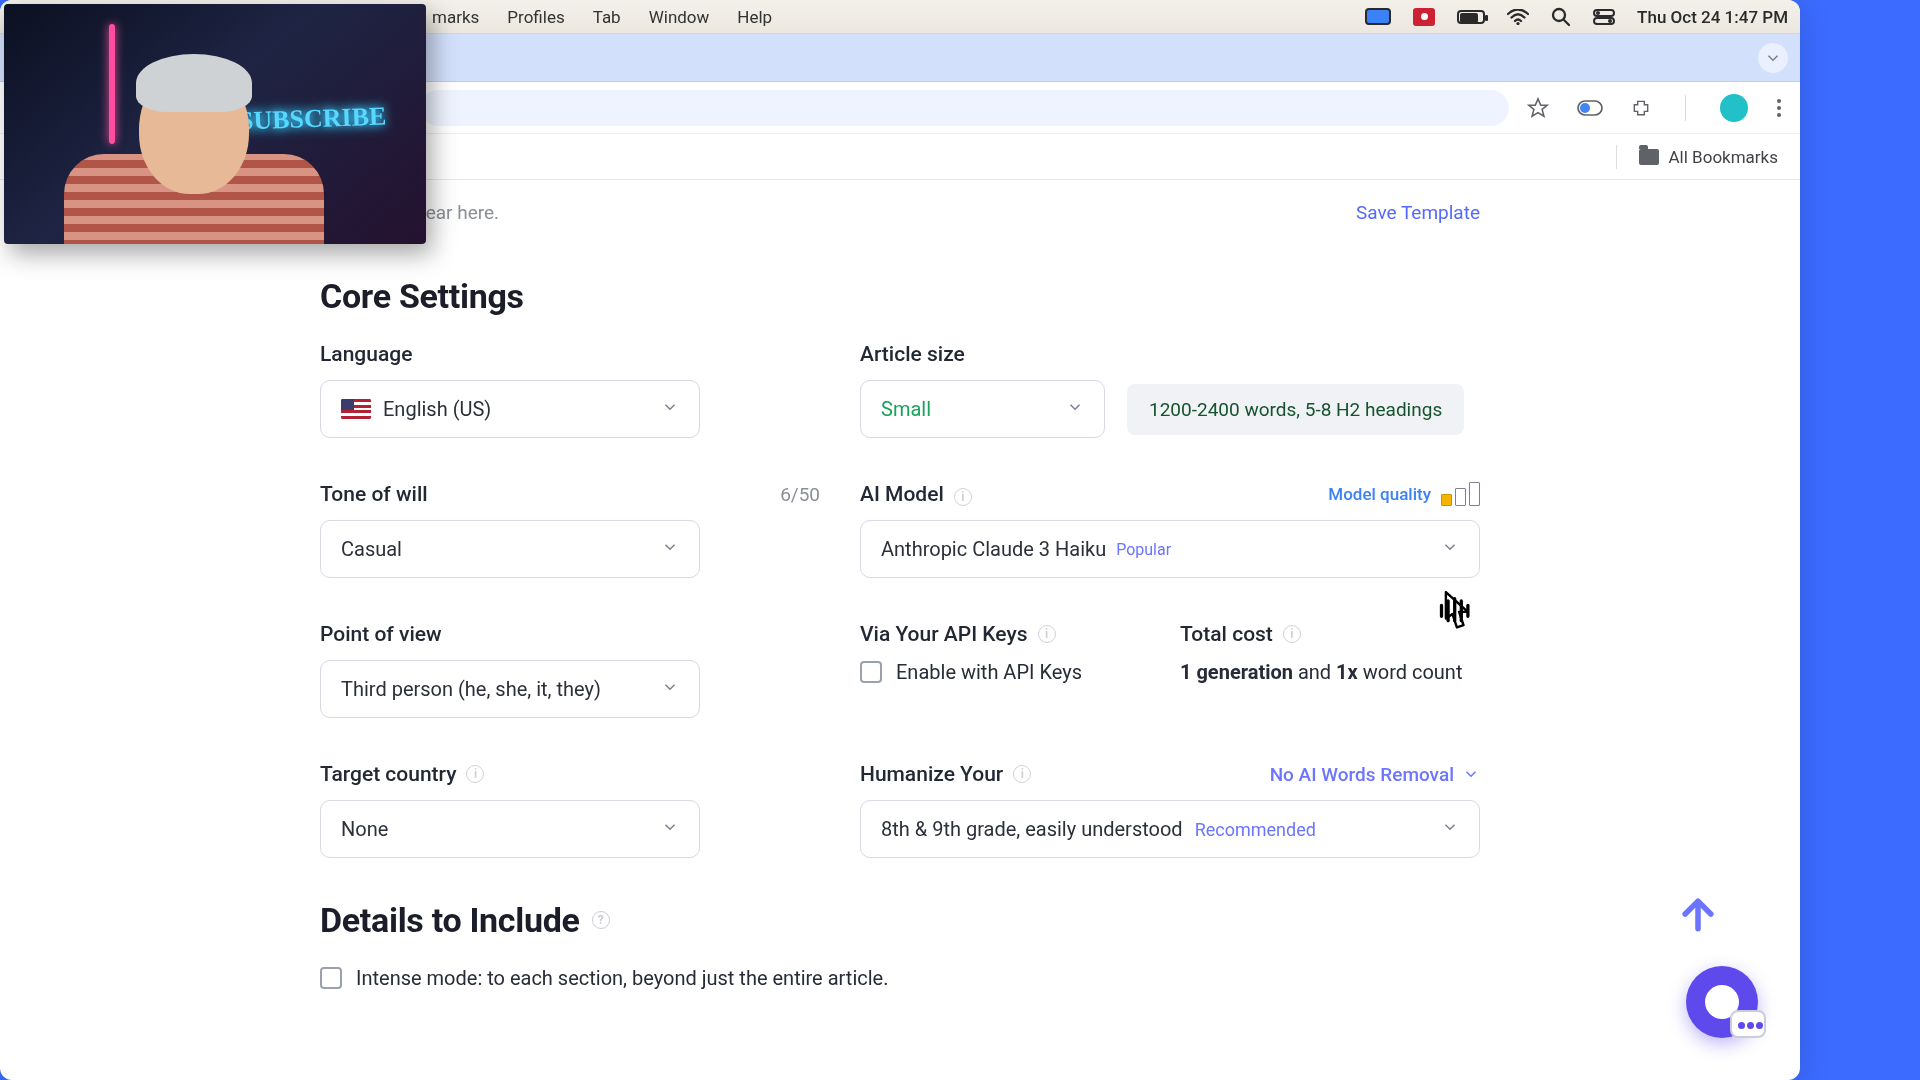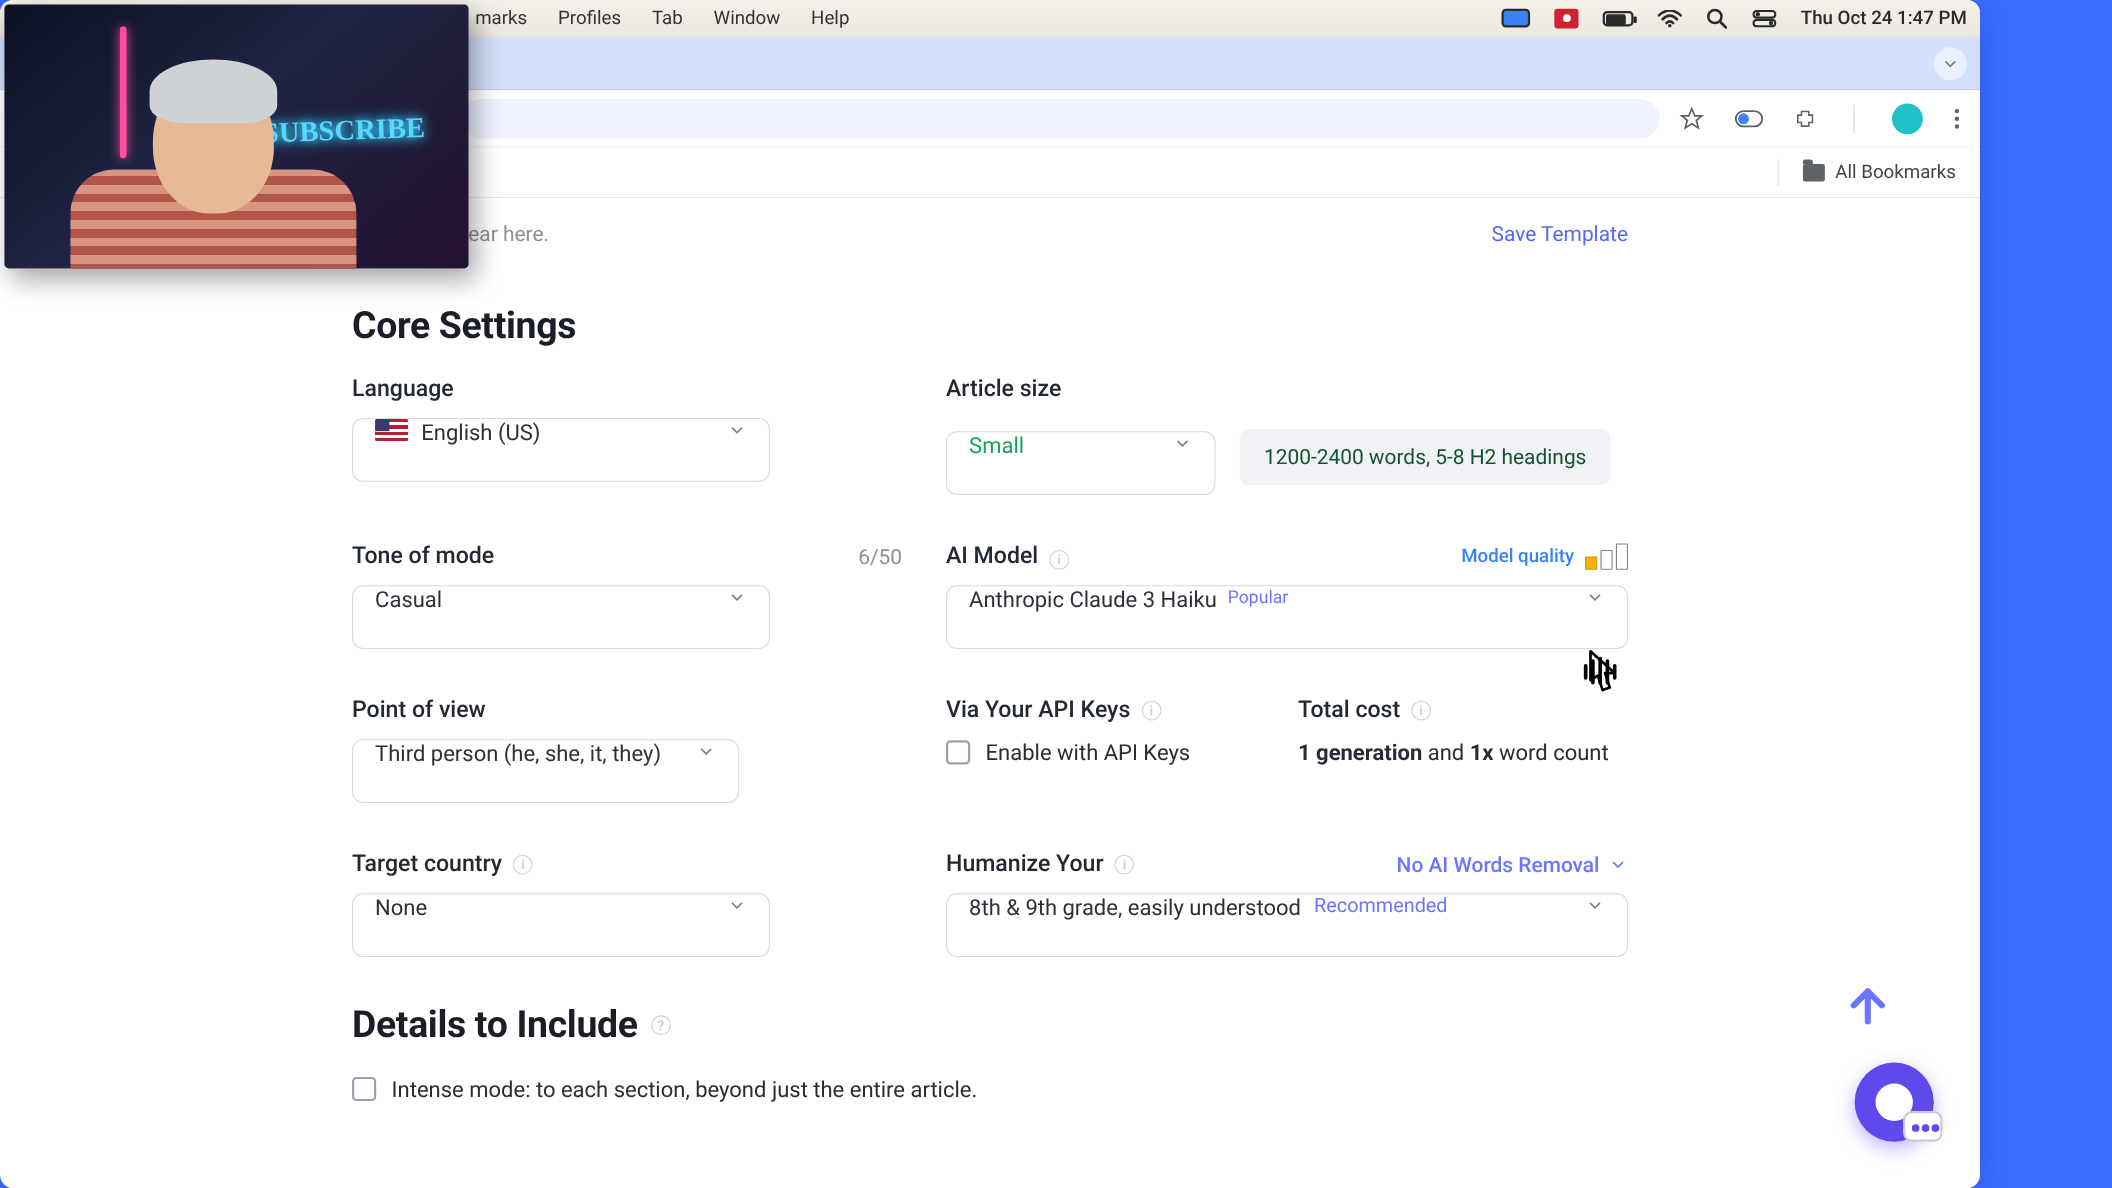--- a/index.html
+++ b/index.html
@@ -64,23 +64,22 @@
   h2.section { font-size:34px; font-weight:700; margin:42px 0 26px; letter-spacing:-.3px; display:flex; align-items:center; gap:12px;}
   h2.section .info { opacity:.45;}
 
   .grid2 { display:grid; grid-template-columns: 500px 1fr; column-gap: 40px; row-gap: 44px; }
   .field-label { font-size:21px; font-weight:500; color:#222834; margin-bottom:14px; display:flex; align-items:center; gap:10px;}
   .field-label .count { margin-left:auto; font-size:19px; color:#8a8f98; font-weight:400;}
   .field-label .info { opacity:.4; }
 
   .select {
     height:58px; border:1px solid #d7d9e3; border-radius:10px; background:#fff;
-    display:flex; padding:0 20px; font-size:20px; color:#2c303a;
+    display:flex; align-items:center; padding:0 20px; font-size:20px; color:#2c303a;
     position:relative;
-    margin-top:12px;
   }
   .select.small { width:245px; }
   .select .chev { margin-left:auto; color:#7a8090;}
   .select.full { width:100%; }
   .select.green-text { color:#17a35a; }
 
   .hint-chip {
     background:#f1f2f6; border-radius:8px; padding:14px 22px; font-size:19px; color:#14532d;
     display:inline-block;
   }
@@ -259,21 +258,21 @@
             <span class="chev"><svg class="chev-svg" viewBox="0 0 24 24">
                   <polyline points="6 9 12 15 18 9"></polyline>
                 </svg></span>
           </div>
           <div class="hint-chip">1200-2400 words, 5-8 H2 headings</div>
         </div>
       </div>
 
       <div>
         <div class="field-label">
-          <span>Tone of mode</span>
+          <span>Tone of will</span>
           <span class="count">6/50</span>
         </div>
         <div class="select" style="width:380px;">
           <span>Casual</span>
           <span class="chev"><svg class="chev-svg" viewBox="0 0 24 24">
                 <polyline points="6 9 12 15 18 9"></polyline>
               </svg></span>
         </div>
       </div>
 
@@ -294,21 +293,21 @@
           <span>Anthropic Claude 3 Haiku</span>
           <span class="popular">Popular</span>
           <span class="chev"><svg class="chev-svg" viewBox="0 0 24 24">
                 <polyline points="6 9 12 15 18 9"></polyline>
               </svg></span>
         </div>
       </div>
 
       <div>
         <div class="field-label">Point of view</div>
-        <div class="select" style="width:352px;">
+        <div class="select" style="width:380px;">
           <span>Third person (he, she, it, they)</span>
           <span class="chev"><svg class="chev-svg" viewBox="0 0 24 24">
                 <polyline points="6 9 12 15 18 9"></polyline>
               </svg></span>
         </div>
       </div>
 
       <div style="display:grid;grid-template-columns:300px 1fr;column-gap:20px;">
         <div>
           <div class="field-label">

